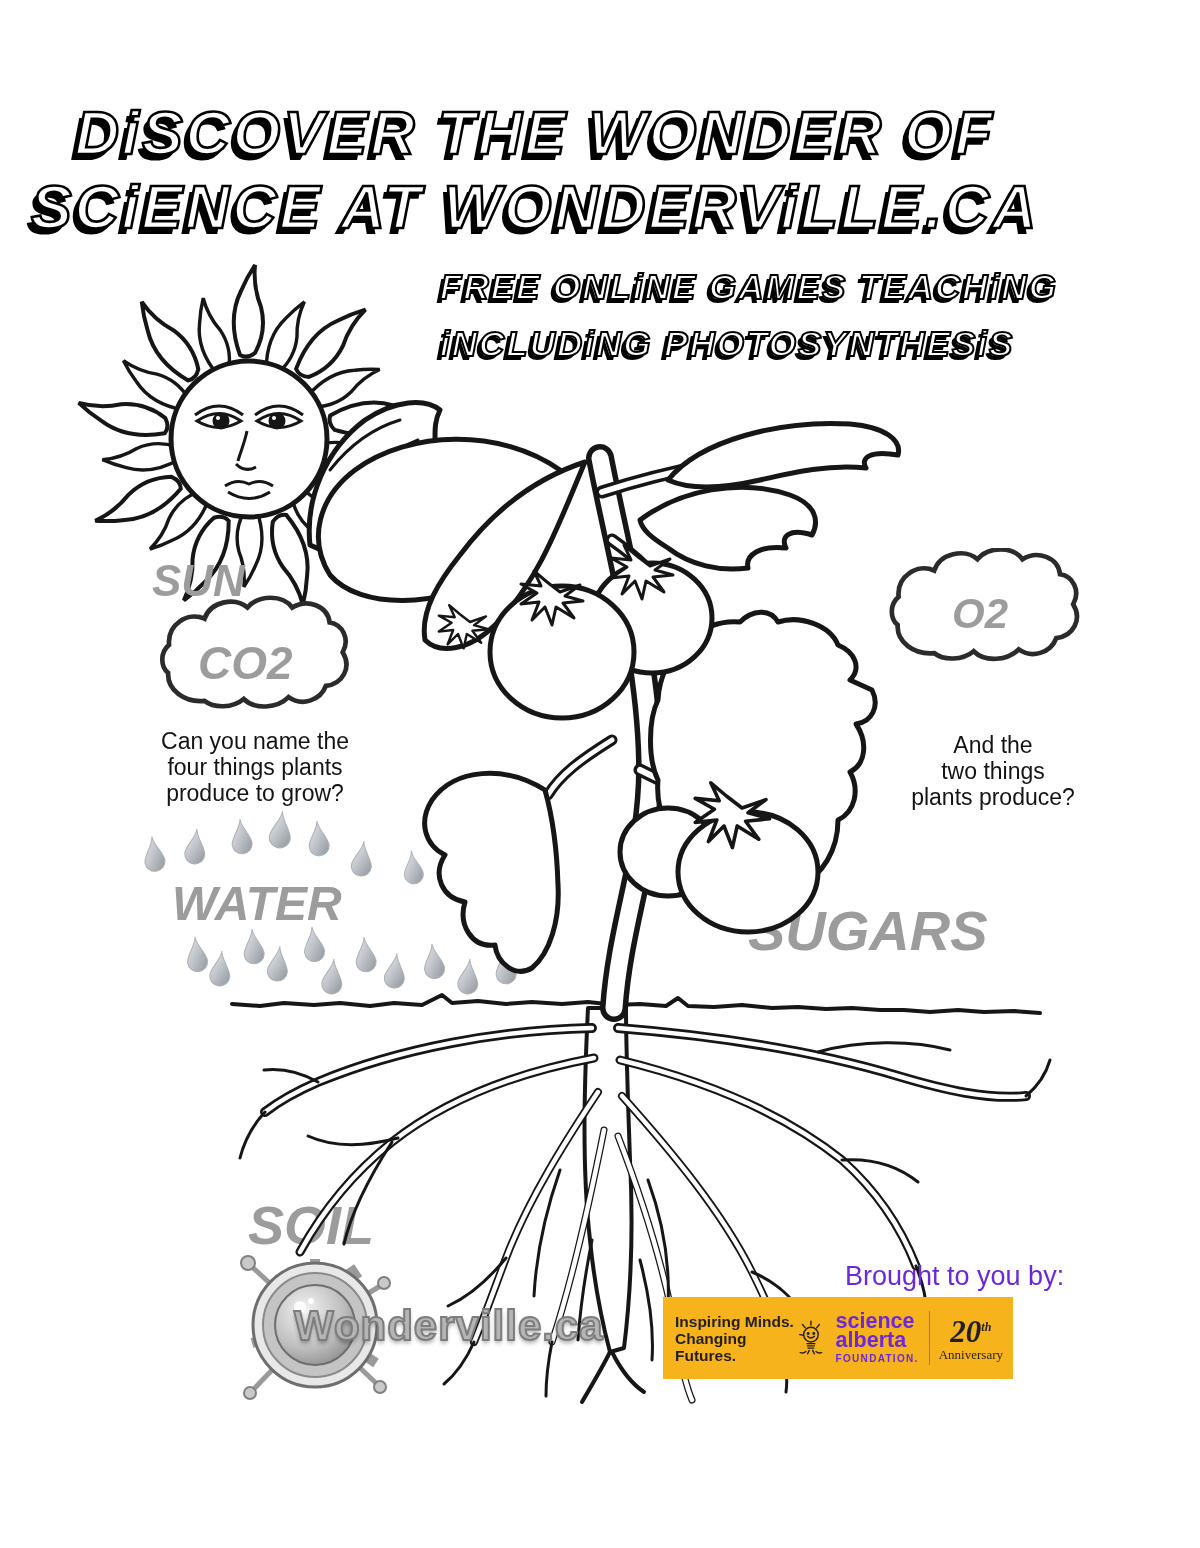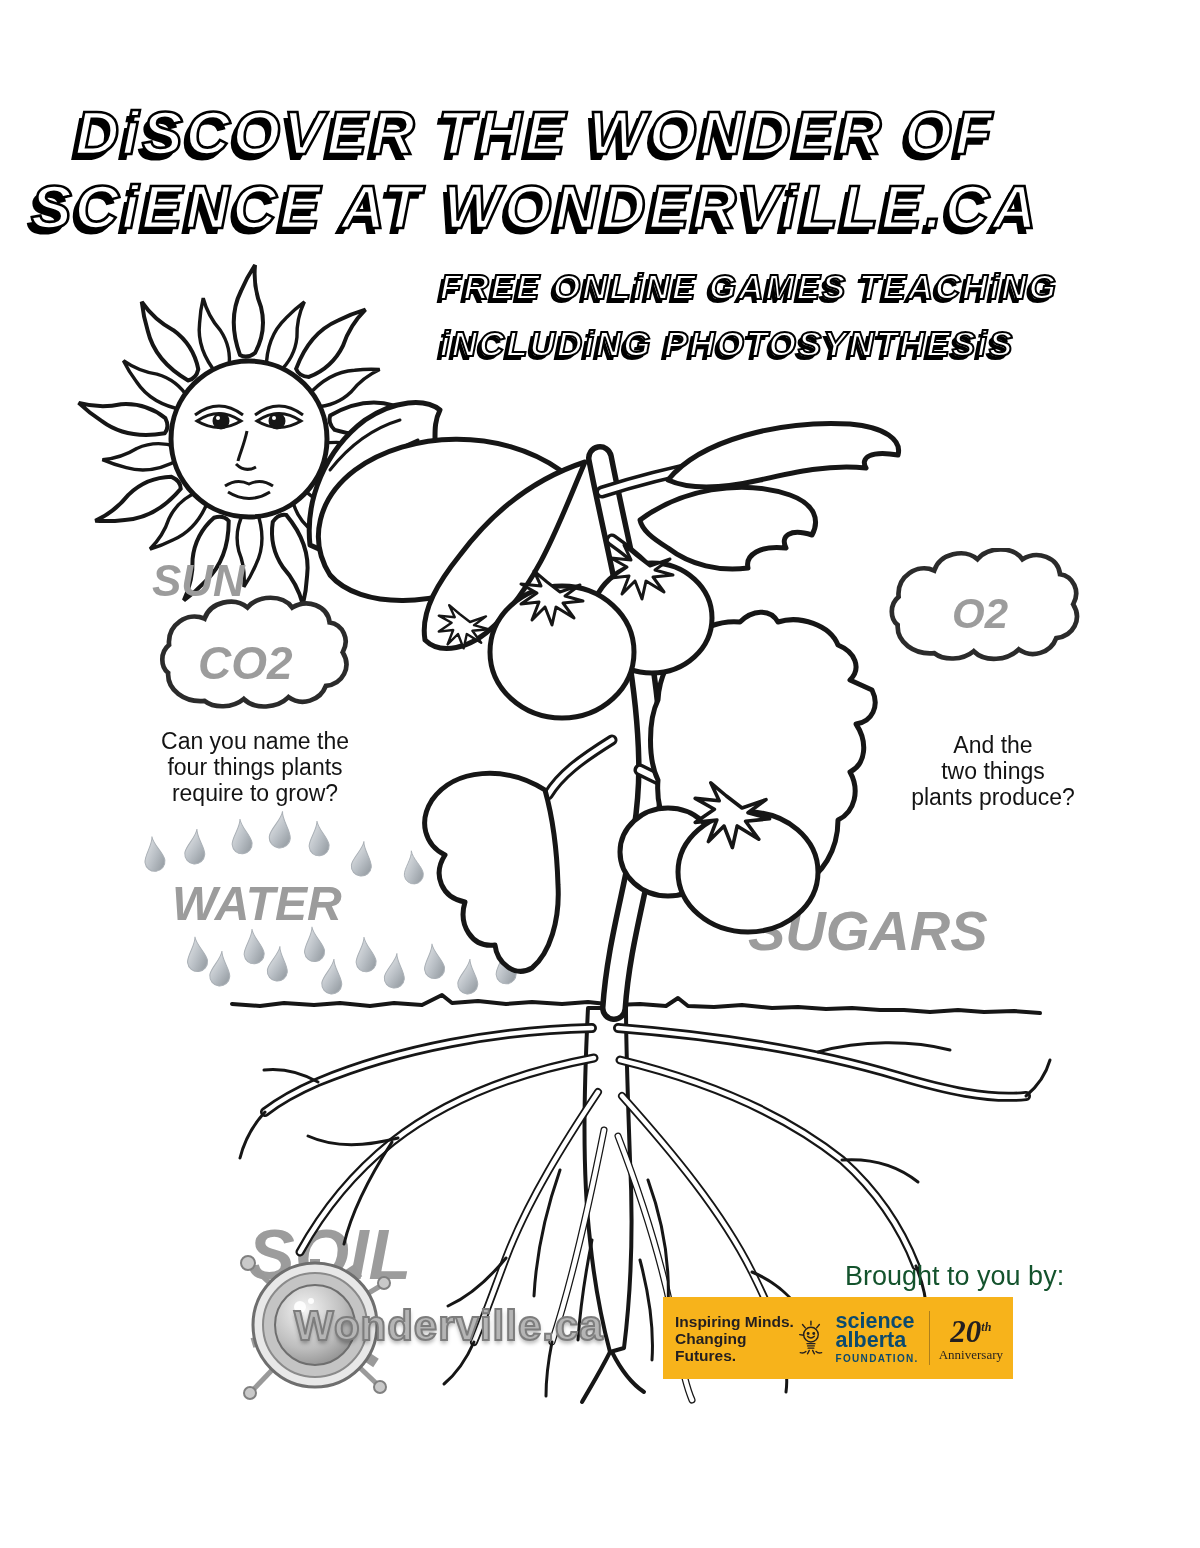--- a/index.html
+++ b/index.html
@@ -13,26 +13,26 @@
          text-shadow:-5px 6px 0 #000;
          letter-spacing:3px;white-space:nowrap;}
   .title-line{font-size:61px;line-height:74px;text-align:center;width:100%;}
   .subtitle-line{font-size:35px;line-height:57px;width:100%;
          -webkit-text-stroke:2px #000;text-shadow:-4px 4px 0 #000;letter-spacing:2px;}
 
   .gray-label{color:#9c9c9c;font-weight:bold;font-style:italic;white-space:nowrap;}
 
   .question{color:#141414;font-size:23px;line-height:26px;text-align:center;}
 
-  .brought{color:#14532d;font-size:27px;white-space:nowrap;}
+  .brought{color:#6d28d9;font-size:27px;white-space:nowrap;}
 
   .banner{background:#f7b31b;display:flex;align-items:center;box-sizing:border-box;
           padding:6px 10px 6px 12px;}
   .banner .tagline{color:#231f20;font-weight:bold;font-size:15.5px;width:218px;line-height:17px;}
-  .org{color:#0c4a6e;text-align:left;margin-left:12px;}
+  .org{color:#6d28d9;text-align:left;margin-left:12px;}
   .org .big{font-size:21.5px;font-weight:bold;line-height:19px;letter-spacing:0;}
   .org .small{font-size:10px;font-weight:bold;letter-spacing:1.3px;margin-top:3px;}
   .divider{width:2px;height:54px;background:rgba(35,31,32,0.35);margin:0 9px 0 10px;}
   .anniv{color:#231f20;text-align:center;font-family:"Liberation Serif",serif;}
   .anniv .num{font-size:31px;font-style:italic;font-weight:bold;line-height:28px;}
   .anniv .num sup{font-size:12px;}
   .anniv .word{font-size:13px;margin-top:1px;}
 
   .wv-text{font-size:42px;font-weight:bold;color:#b5b5b5;letter-spacing:1px;
            -webkit-text-stroke:2px #7d7d7d;
@@ -104,21 +104,21 @@
   <div class="abs gray-label" style="left:198px;top:636px;font-size:46px;">CO2</div>
 
   <svg class="abs" style="left:884px;top:548px;" width="200" height="122" viewBox="0 0 210 130">
     <path fill="#ffffff" stroke="#2b2b2b" stroke-width="5" d="M52,112 C30,114 12,100 13,82 C5,76 4,60 14,52 C12,30 34,16 52,24 C58,6 84,0 98,12 C110,-2 136,-2 146,12 C162,2 184,10 186,28 C200,30 208,46 200,60 C210,76 200,94 182,96 C176,112 156,118 142,108 C130,120 106,122 94,110 C82,120 62,120 52,112 Z"></path>
   </svg>
   <div class="abs gray-label" style="left:952px;top:590px;font-size:42px;">O2</div>
 
   <div class="abs question" style="left:138px;top:728px;width:234px;">
     <div>Can you name the</div>
     <div>four things plants</div>
-    <div>require to grow?</div>
+    <div>produce to grow?</div>
   </div>
 
   <div class="abs question" style="left:880px;top:732px;width:226px;">
     <div>And the</div>
     <div>two things</div>
     <div>plants produce?</div>
   </div>
 
   <svg class="abs" style="left:110px;top:795px;" width="430" height="210" viewBox="0 0 430 210">
     <defs>
@@ -151,21 +151,21 @@
       <use href="#drop" transform="translate(310,150) rotate(-6)"></use>
       <use href="#drop" transform="translate(348,163) rotate(5)"></use>
       <use href="#drop" transform="translate(382,155) rotate(-5)"></use>
     </g>
   </svg>
 
   <div class="abs gray-label" style="left:172px;top:876px;font-size:48px;">WATER</div>
 
   <div class="abs gray-label" style="left:748px;top:898px;font-size:56px;">SUGARS</div>
 
-  <div class="abs gray-label" style="left:248px;top:1194px;font-size:70px;margin-top:21px;">SOIL</div>
+  <div class="abs gray-label" style="left:248px;top:1194px;font-size:54px;">SOIL</div>
 
   <svg class="abs" style="left:0;top:0;" width="1200" height="1548" viewBox="0 0 1200 1548">
     <g fill="none" stroke="#161616" stroke-linecap="round" stroke-linejoin="round">
 
       <path stroke-width="4" d="M232,1004 l28,2 24,-3 30,2 26,-2 30,3 24,-3 28,2 20,-10 10,8 26,-2 28,3 26,-2 30,2 26,-2 28,3 24,-1 26,2 12,-8 10,8 26,1 28,-2 30,3 26,-1 28,2 26,-1 28,2 24,0 26,2 28,-2 26,2 30,-1 26,2"></path>
 
       <g>
         <path d="M588,1008 C584,1090 582,1170 590,1240 C595,1290 602,1322 610,1352 L624,1348 C630,1300 634,1240 630,1160 C628,1100 626,1050 626,1008 Z" fill="#fff" stroke-width="4"></path>
         <g stroke-width="10">
           <path d="M592,1028 C500,1030 400,1048 318,1082 C295,1092 278,1102 265,1112"></path>

